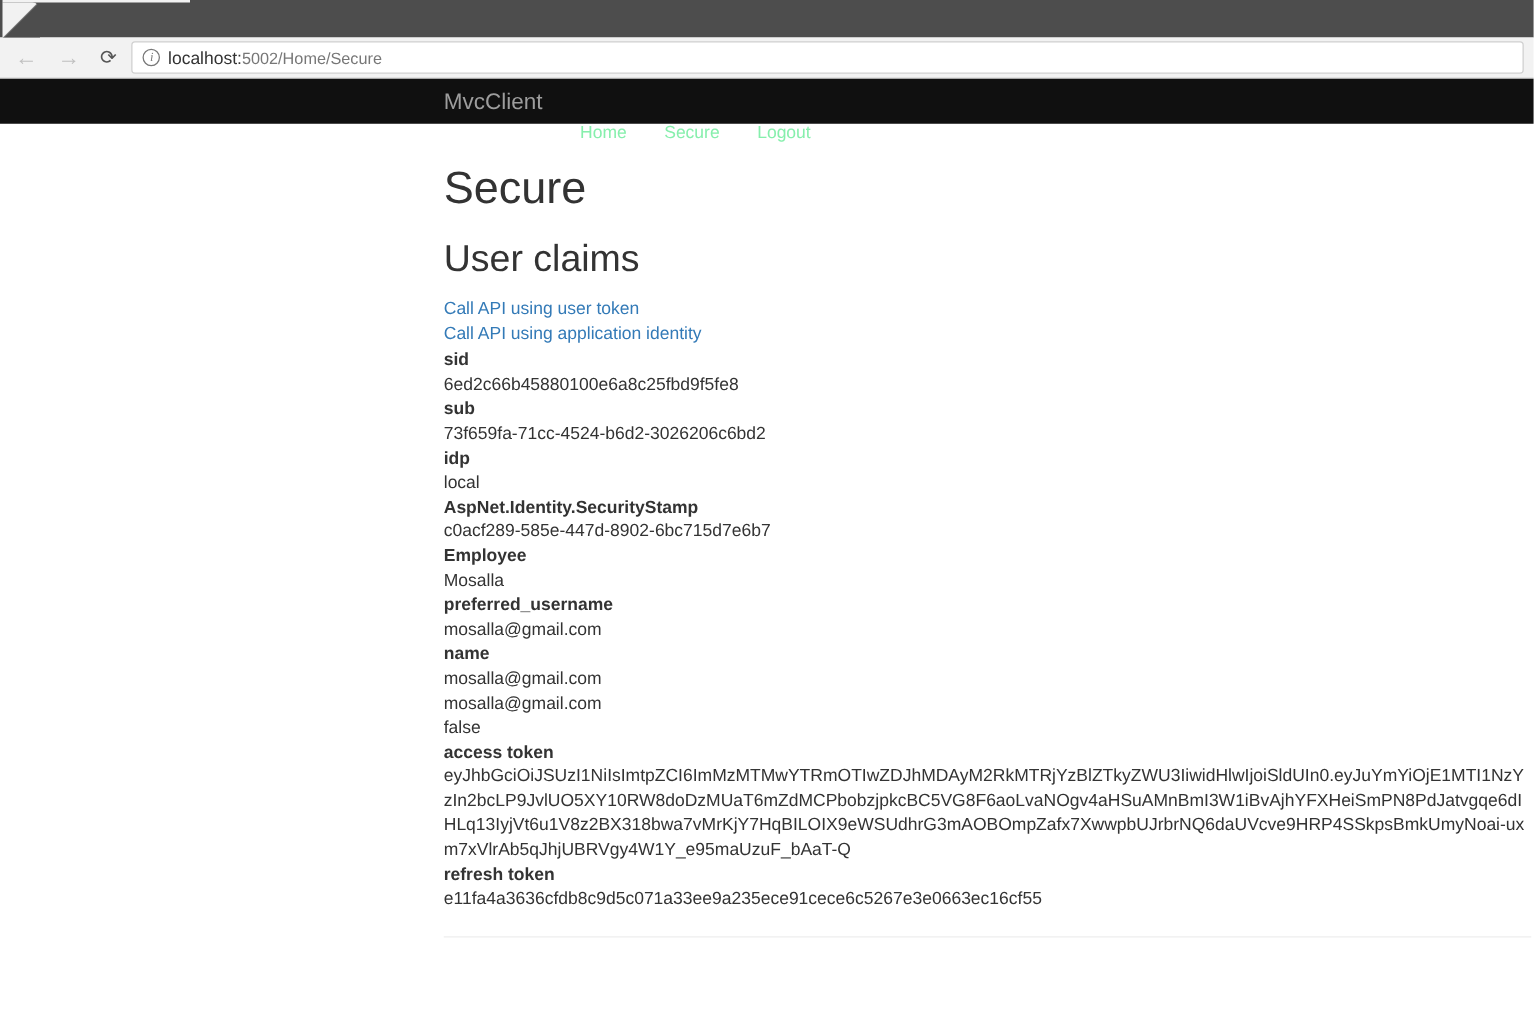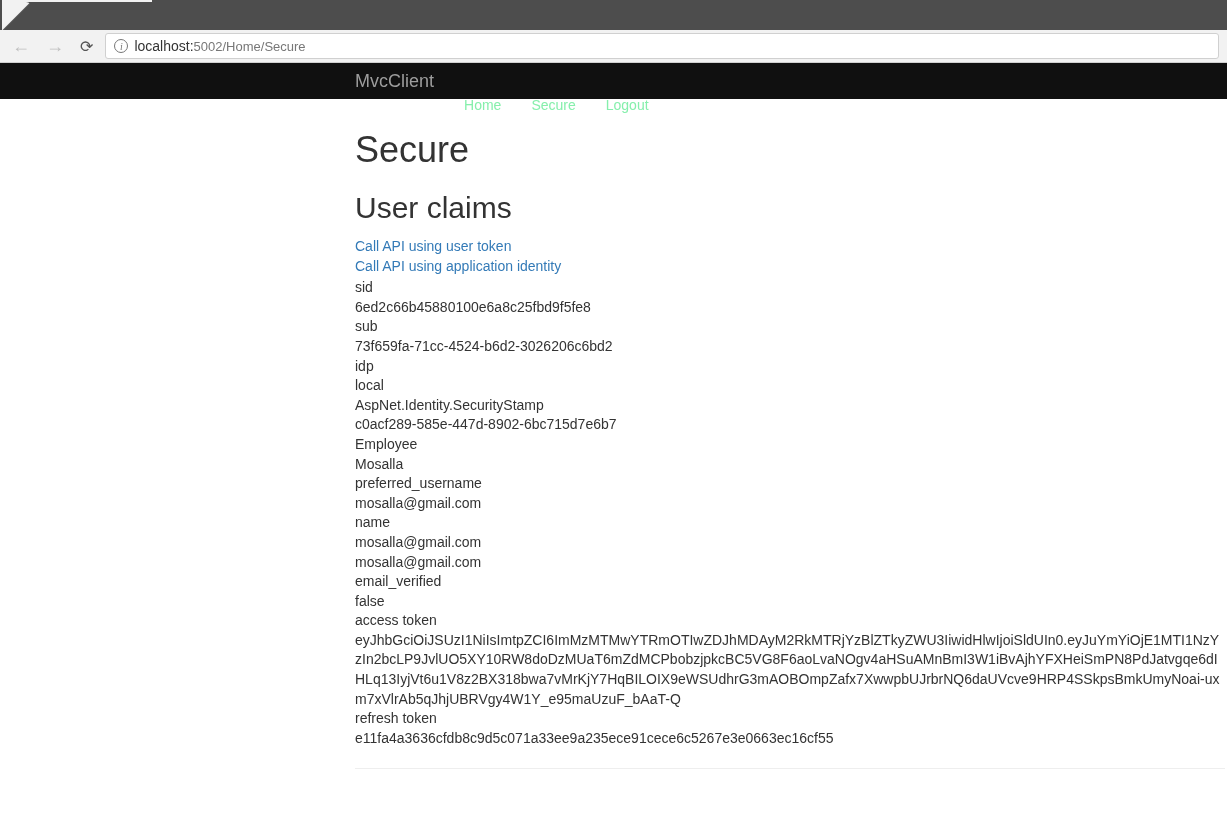--- a/index.html
+++ b/index.html
@@ -27,21 +27,21 @@
     .navbar-brand { color: #9d9d9d; font-size: 18px; }
     .navbar-link { color: #86efac; font-size: 14px; cursor: pointer; margin-top: 48px; }
 
     
     .content { padding: 20px 0; }
     .content .container { padding-left: 0; }
     h1 { font-size: 36px; font-weight: 500; margin-bottom: 20px; margin-top: 10px; color: #333; }
     h2 { font-size: 30px; font-weight: 400; margin-bottom: 12px; color: #333; }
     .link-row { color: #337ab7; font-size: 14px; line-height: 1.4; cursor: pointer; display: block; }
     dl { margin-top: 2px; }
-    dt { font-weight: normal; font-size: 14px; line-height: 1.4; color: #333; }
+    dt { font-weight: bold; font-size: 14px; line-height: 1.4; color: #333; }
     dd { font-size: 14px; line-height: 1.4; color: #333; margin-bottom: 0; word-break: break-all; }
 
     hr { border: none; border-top: 1px solid #eee; margin: 20px 0; }
   </style>
 </head>
 <body>
 
 <div class="browser-chrome">
   <div class="tab-strip">
     <div class="tab">
@@ -98,21 +98,20 @@
       <dd>Mosalla</dd>
 
       <dt>preferred_username</dt>
       <dd>mosalla@gmail.com</dd>
 
       <dt>name</dt>
       <dd>mosalla@gmail.com</dd>
 
       <dd>mosalla@gmail.com</dd>
 
-      <dt>email_verified</dt>
       <dd>false</dd>
 
       <dt>access token</dt>
       <dd>eyJhbGciOiJSUzI1NiIsImtpZCI6ImMzMTMwYTRmOTIwZDJhMDAyM2RkMTRjYzBlZTkyZWU3IiwidHlwIjoiSldUIn0.eyJuYmYiOjE1MTI1NzYzIn2bcLP9JvlUO5XY10RW8doDzMUaT6mZdMCPbobzjpkcBC5VG8F6aoLvaNOgv4aHSuAMnBmI3W1iBvAjhYFXHeiSmPN8PdJatvgqe6dIHLq13IyjVt6u1V8z2BX318bwa7vMrKjY7HqBILOIX9eWSUdhrG3mAOBOmpZafx7XwwpbUJrbrNQ6daUVcve9HRP4SSkpsBmkUmyNoai-uxm7xVlrAb5qJhjUBRVgy4W1Y_e95maUzuF_bAaT-Q</dd>
 
       <dt>refresh token</dt>
       <dd>e11fa4a3636cfdb8c9d5c071a33ee9a235ece91cece6c5267e3e0663ec16cf55</dd>
     </dl>
 
     <hr>

